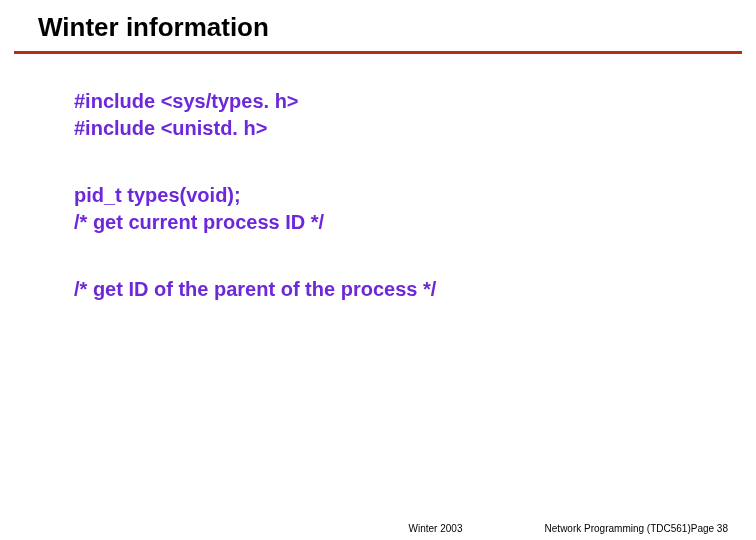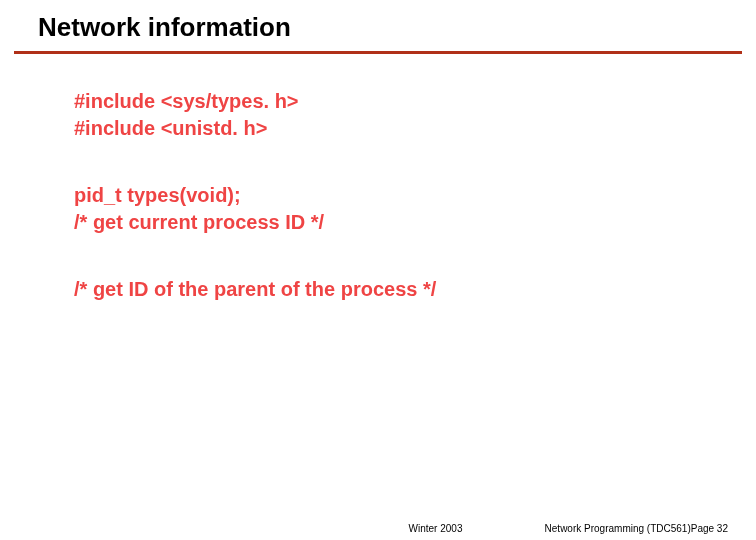--- a/index.html
+++ b/index.html
@@ -24,21 +24,21 @@
   }
   .title-rule {
     height: 3px;
     background: #b03018;
     margin: 0 14px 0 14px;
   }
   .content {
     padding: 34px 0 0 74px;
     font-size: 20px;
     font-weight: bold;
-    color: #ef4444;
+    color: #6d28d9;
     line-height: 1.35;
   }
   .block {
     margin-bottom: 40px;
   }
   .footer {
     position: absolute;
     bottom: 6px;
     left: 0;
     right: 0;
@@ -56,36 +56,36 @@
     text-align: center;
     pointer-events: none;
     padding-left: 115px;
   }
 </style>
 </head>
 <body>
 
 <div class="slide">
 
-  <div class="title">Network information</div>
+  <div class="title">Winter information</div>
   <div class="title-rule"></div>
 
   <div class="content">
     <div class="block">
       <div>#include &lt;sys/types. h&gt;</div>
       <div>#include &lt;unistd. h&gt;</div>
     </div>
     <div class="block">
       <div>pid_t types(void);</div>
       <div>/* get current process ID */</div>
     </div>
     <div class="block">
       <div>/* get ID of the parent of the process */</div>
     </div>
   </div>
 
   <div class="footer">
     <span>Network Programming (TDC561)</span>
     <span class="center">Winter   2003</span>
-    <span>Page 32</span>
+    <span>Page 38</span>
   </div>
 
 </div>
 
 </body></html>

